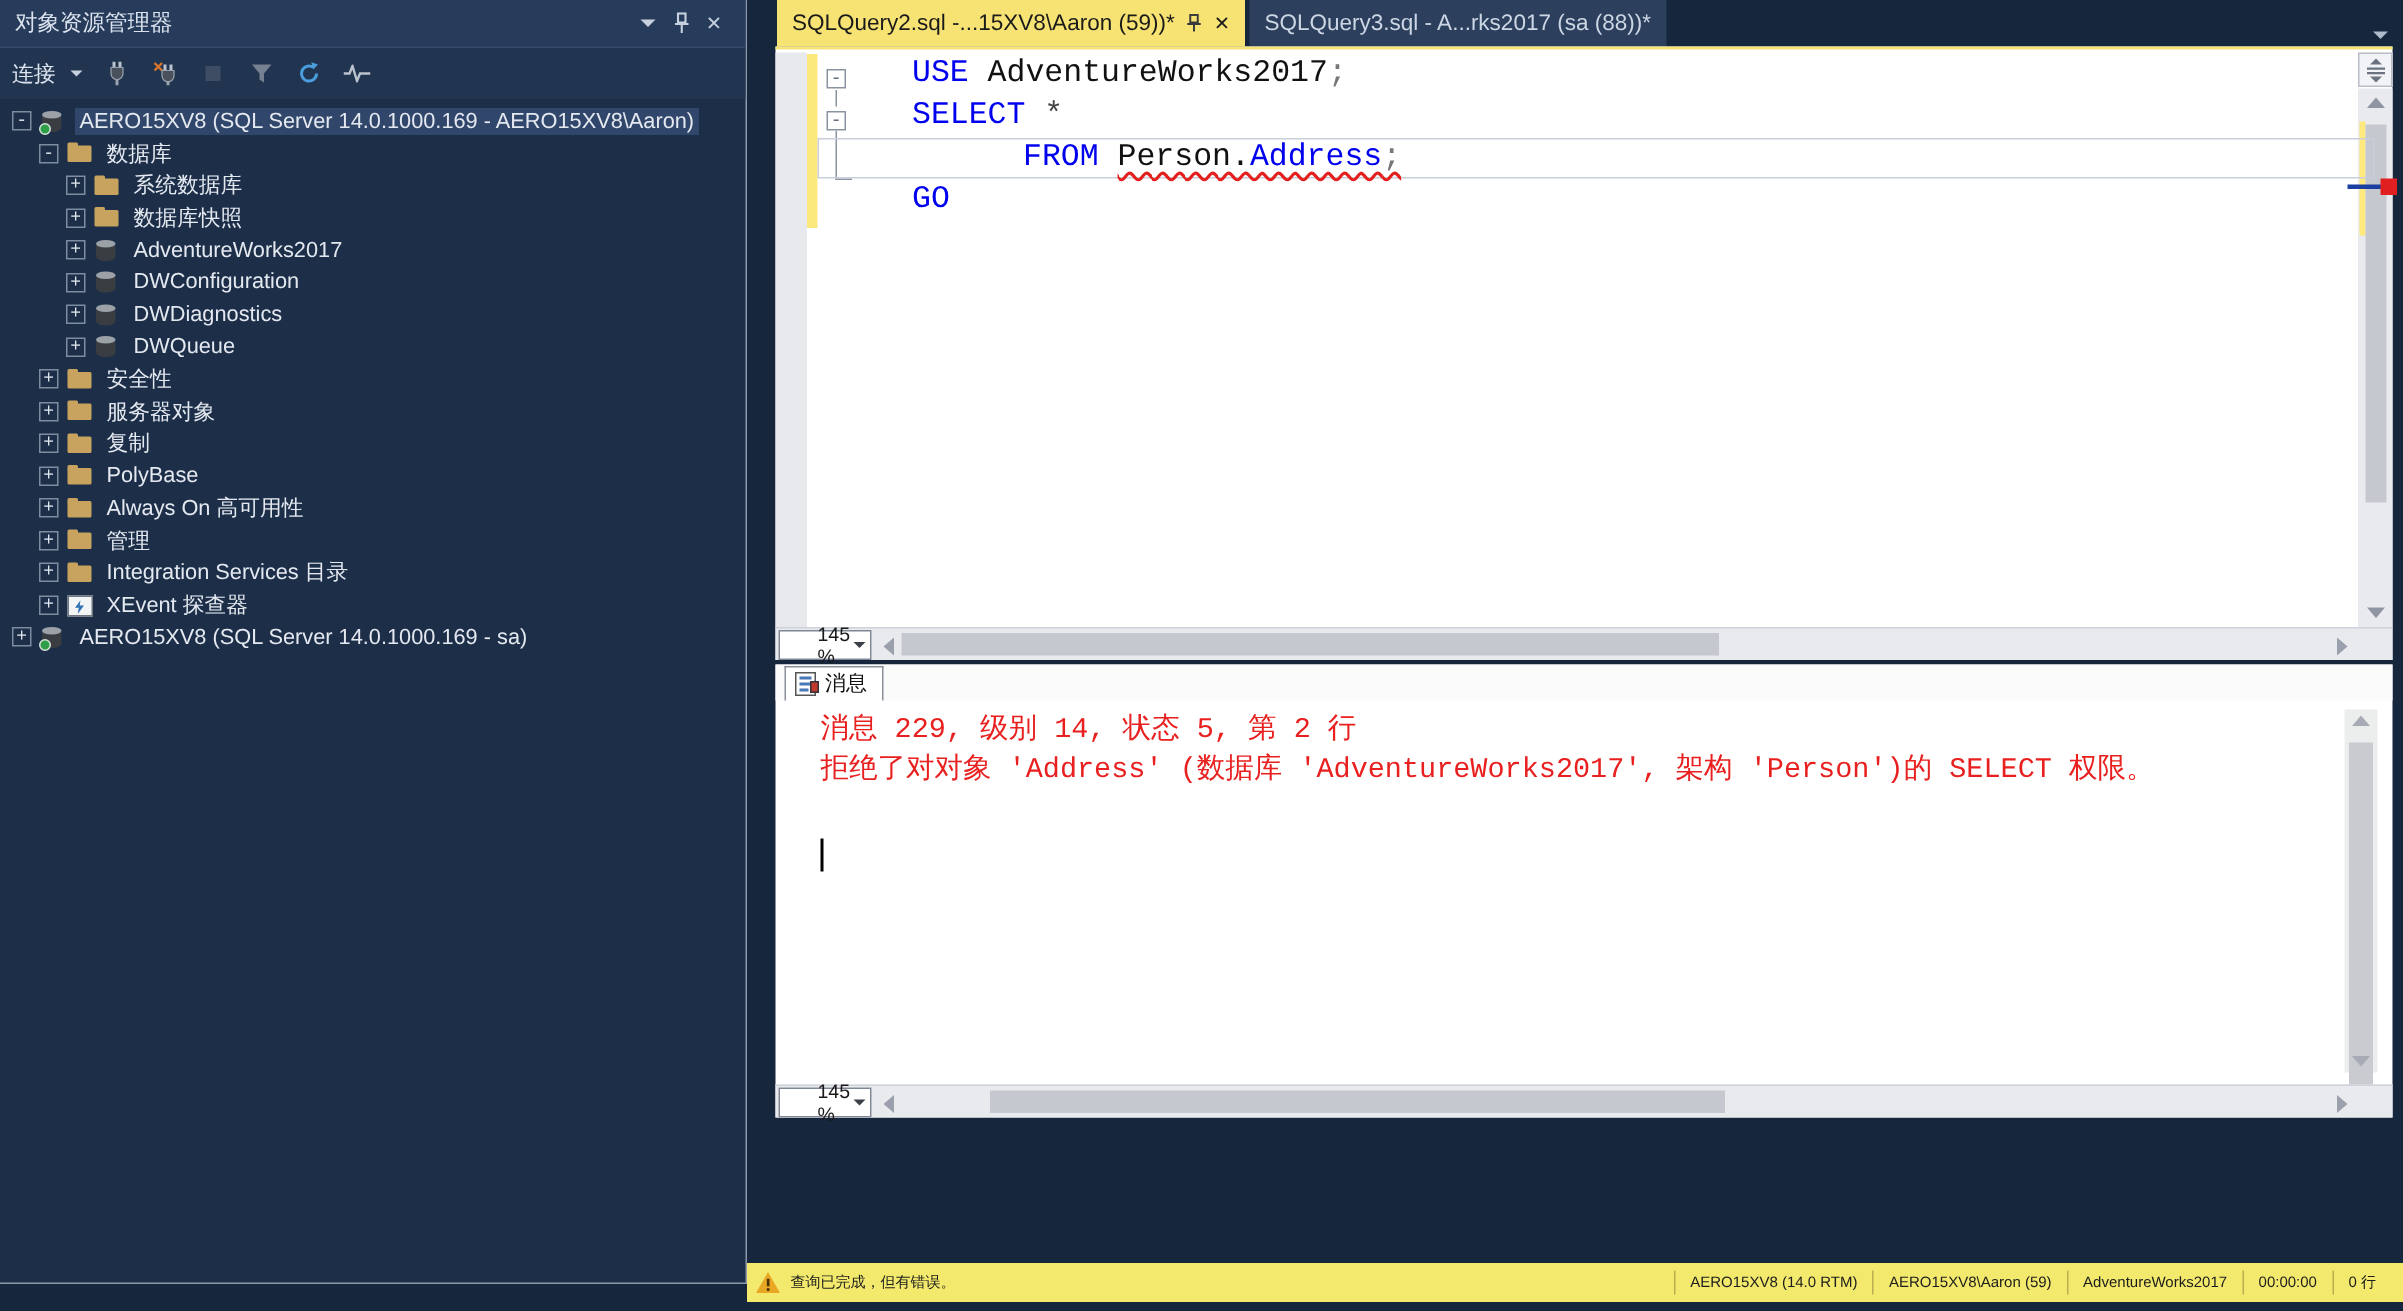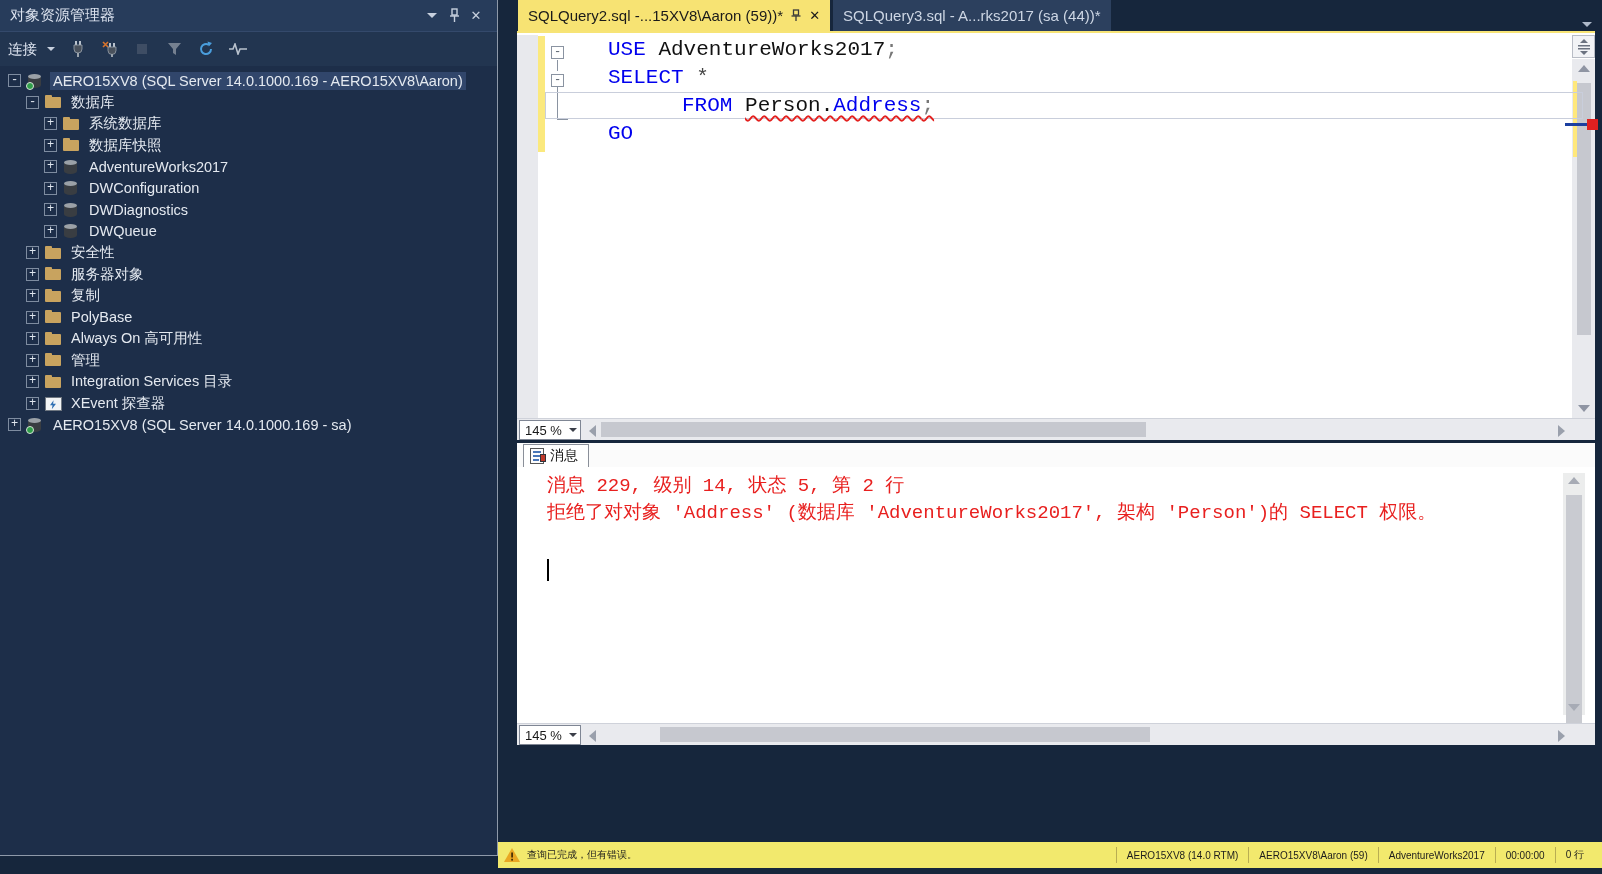--- a/index.html
+++ b/index.html
@@ -107,21 +107,21 @@
   .vscroll .thumb { position:absolute; left:5px; top:24px; width:14px; height:252px; background:#c6c8cf; }
   .vscroll .ann-yellow { position:absolute; left:1px; top:22px; width:4px; height:76px; background:#ffe87c; }
   .vscroll .ann-blue { position:absolute; left:-7px; top:64px; width:24px; height:3px; background:#1b3fa0; }
   .vscroll .ann-red { position:absolute; right:-3px; top:60px; width:11px; height:11px; background:#e02020; z-index:4; }
 
   
   .bottom-bar { position:absolute; left:0; bottom:0; height:22px; right:0; background:#e9eaee;
     border-top:1px solid #cfd2da; }
   .zoom-box { position:absolute; left:2px; top:1px; width:62px; height:20px; background:#fff;
     border:1px solid #7f8694; font-size:13px; color:#1a1a1a; display:flex; align-items:center; }
-  .zoom-box .zv { flex:1; padding-left:5px; }
+  .zoom-box .zv { flex:1; padding-left:5px;margin-left:20px; }
   .zoom-box .zchev { width:14px; display:flex; justify-content:center; }
   .zoom-box .chev { border-left-width:4px; border-right-width:4px; border-top-width:4px; border-top-color:#3b3f49; }
   .hscroll-larrow { position:absolute; top:6px; width:0; height:0;
     border-top:6px solid transparent; border-bottom:6px solid transparent; border-right:7px solid #9aa0ac; }
   .hscroll-rarrow { position:absolute; top:6px; width:0; height:0;
     border-top:6px solid transparent; border-bottom:6px solid transparent; border-left:7px solid #9aa0ac; }
   .hscroll-thumb { position:absolute; top:3px; height:15px; background:#c6c8cf; }
 
   
   #messages { left:517px; top:443px; width:1078px; height:302px; background:#ffffff; }
@@ -321,21 +321,21 @@
     <div class="tab active">
       <span>SQLQuery2.sql -...15XV8\Aaron (59))*</span>
       <svg width="10" height="13" viewBox="0 0 10 13">
         <rect x="2.5" y="1" width="5" height="5" fill="none" stroke="#3a3a3a" stroke-width="1.3"></rect>
         <line x1="0.5" y1="7" x2="9.5" y2="7" stroke="#3a3a3a" stroke-width="1.3"></line>
         <line x1="5" y1="7" x2="5" y2="12" stroke="#3a3a3a" stroke-width="1.3"></line>
       </svg>
       <span class="tab-x">✕</span>
     </div>
     <div class="tab inactive">
-      <span>SQLQuery3.sql - A...rks2017 (sa (44))*</span>
+      <span>SQLQuery3.sql - A...rks2017 (sa (88))*</span>
     </div>
     <span class="abs" id="tabstrip-chevron"><span class="chev"></span></span>
   </div>
 
   <div id="editor" class="abs">
     <div class="sel-margin abs"></div>
     <div class="change-bar abs"></div>
 
     <div class="outline-box abs" style="top:13px">-</div>
     <div class="outline-stem abs"></div>

